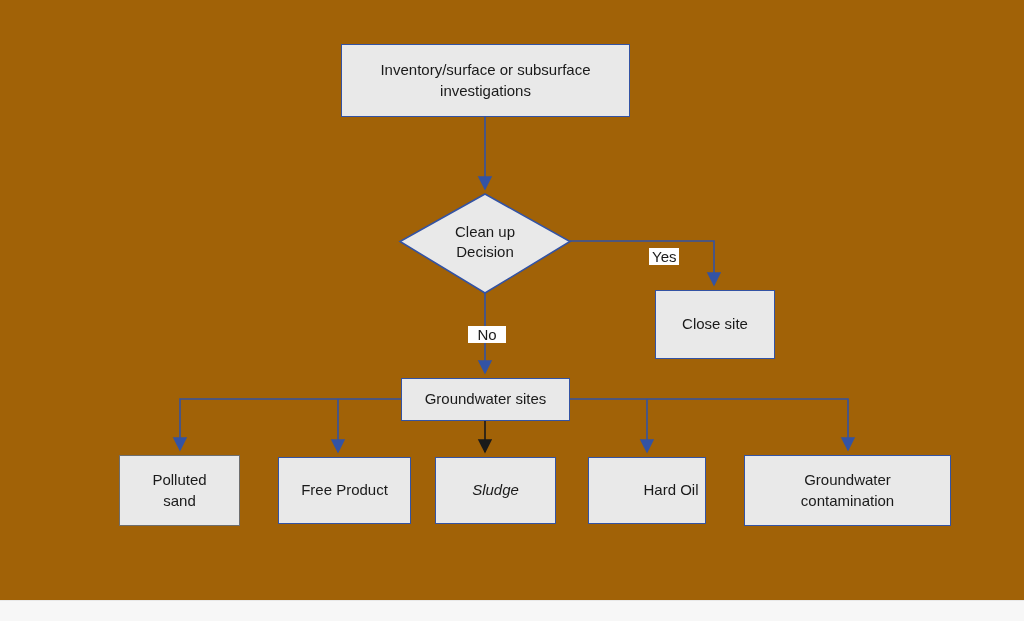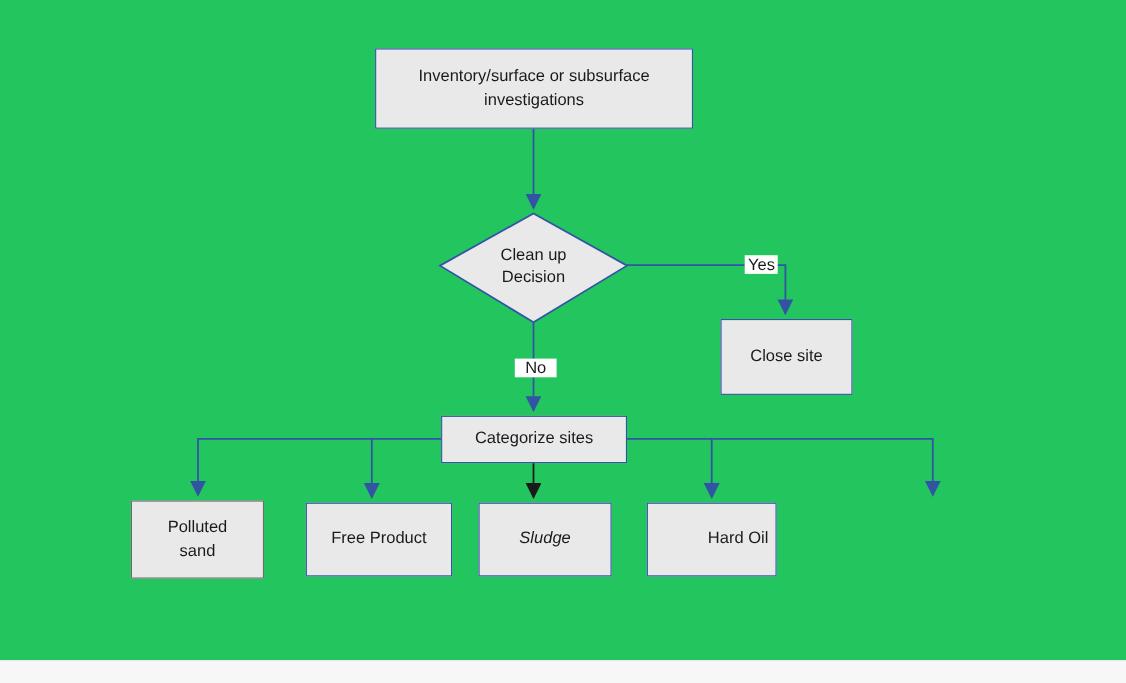--- a/index.html
+++ b/index.html
@@ -5,21 +5,21 @@
   html, body {
     margin: 0;
     padding: 0;
     background: #ffffff;
     font-family: "Liberation Sans", "DejaVu Sans", sans-serif;
   }
   .canvas {
     position: relative;
     width: 1024px;
     height: 621px;
-    background: #22c55e;
+    background: #a16207;
     overflow: hidden;
   }
   .connector-layer {
     position: absolute;
     left: 0; top: 0;
     width: 1024px;
     height: 621px;
     z-index: 1;
   }
   .node {
@@ -58,21 +58,21 @@
   }
   .edge-label {
     position: absolute;
     z-index: 3;
     background: #ffffff;
     color: #1a1a1a;
     font-size: 15px;
     padding: 0 3px;
     text-align: center;
   }
-  .edge-label-yes { left: 649px; top: 232px; margin-left: 28px; }
+  .edge-label-yes { left: 649px; top: 248px; }
   .edge-label-no  { left: 468px; top: 326px; width: 32px; }
   .footer-bar {
     position: absolute;
     z-index: 1;
     left: 0; right: 0; bottom: 0;
     height: 20px;
     background: #f7f7f7;
     border-top: 1px solid #e9e9e9;
   }
 </style>
@@ -116,38 +116,41 @@
 
   <div class="decision-text">
     <span>Clean up Decision</span>
   </div>
 
   <div class="node node-close-site">
     <span>Close site</span>
   </div>
 
   <div class="node node-categorize">
-    <span>Categorize sites</span>
+    <span>Groundwater sites</span>
   </div>
 
   <div class="node node-polluted">
     <span>Polluted sand</span>
   </div>
 
   <div class="node node-free">
     <span>Free Product</span>
   </div>
 
   <div class="node node-sludge">
     <span>Sludge</span>
   </div>
 
   <div class="node node-hardoil">
     <span>Hard Oil</span>
   </div>
 
+  <div class="node node-groundwater">
+    <span>Groundwater contamination</span>
+  </div>
 
   <div class="edge-label edge-label-yes">Yes</div>
   <div class="edge-label edge-label-no">No</div>
 
   <div class="footer-bar"></div>
 
 </div>
 
 </body></html>

